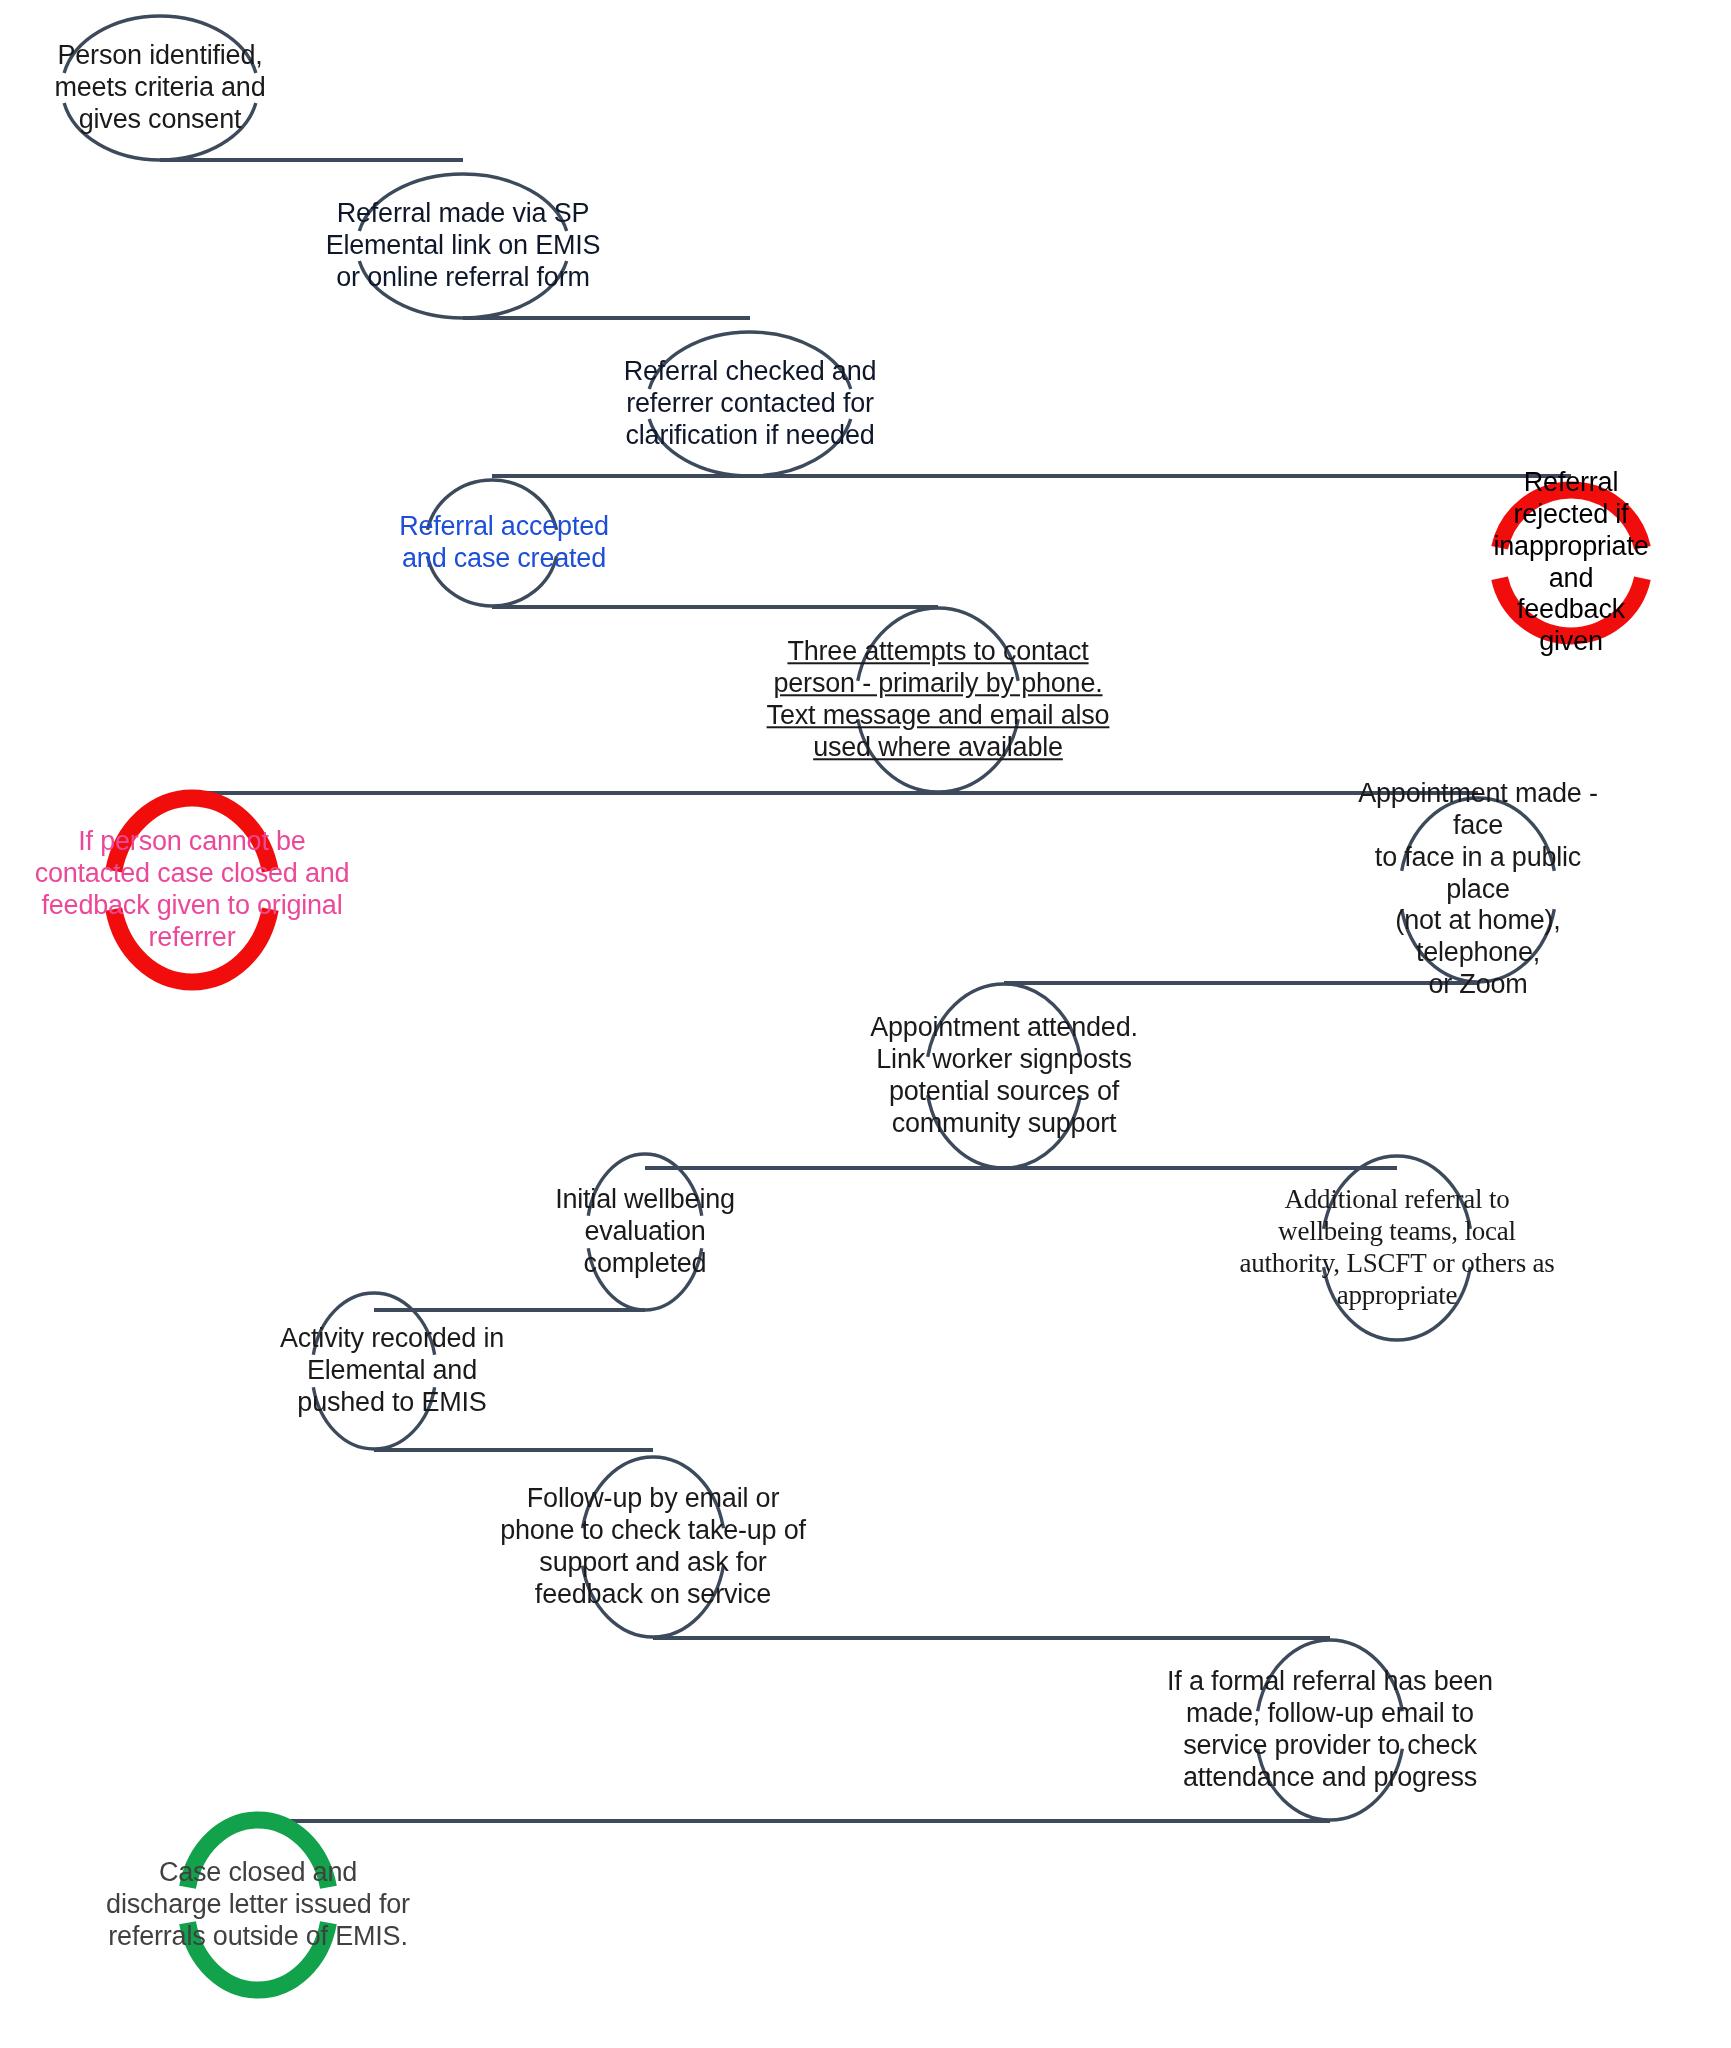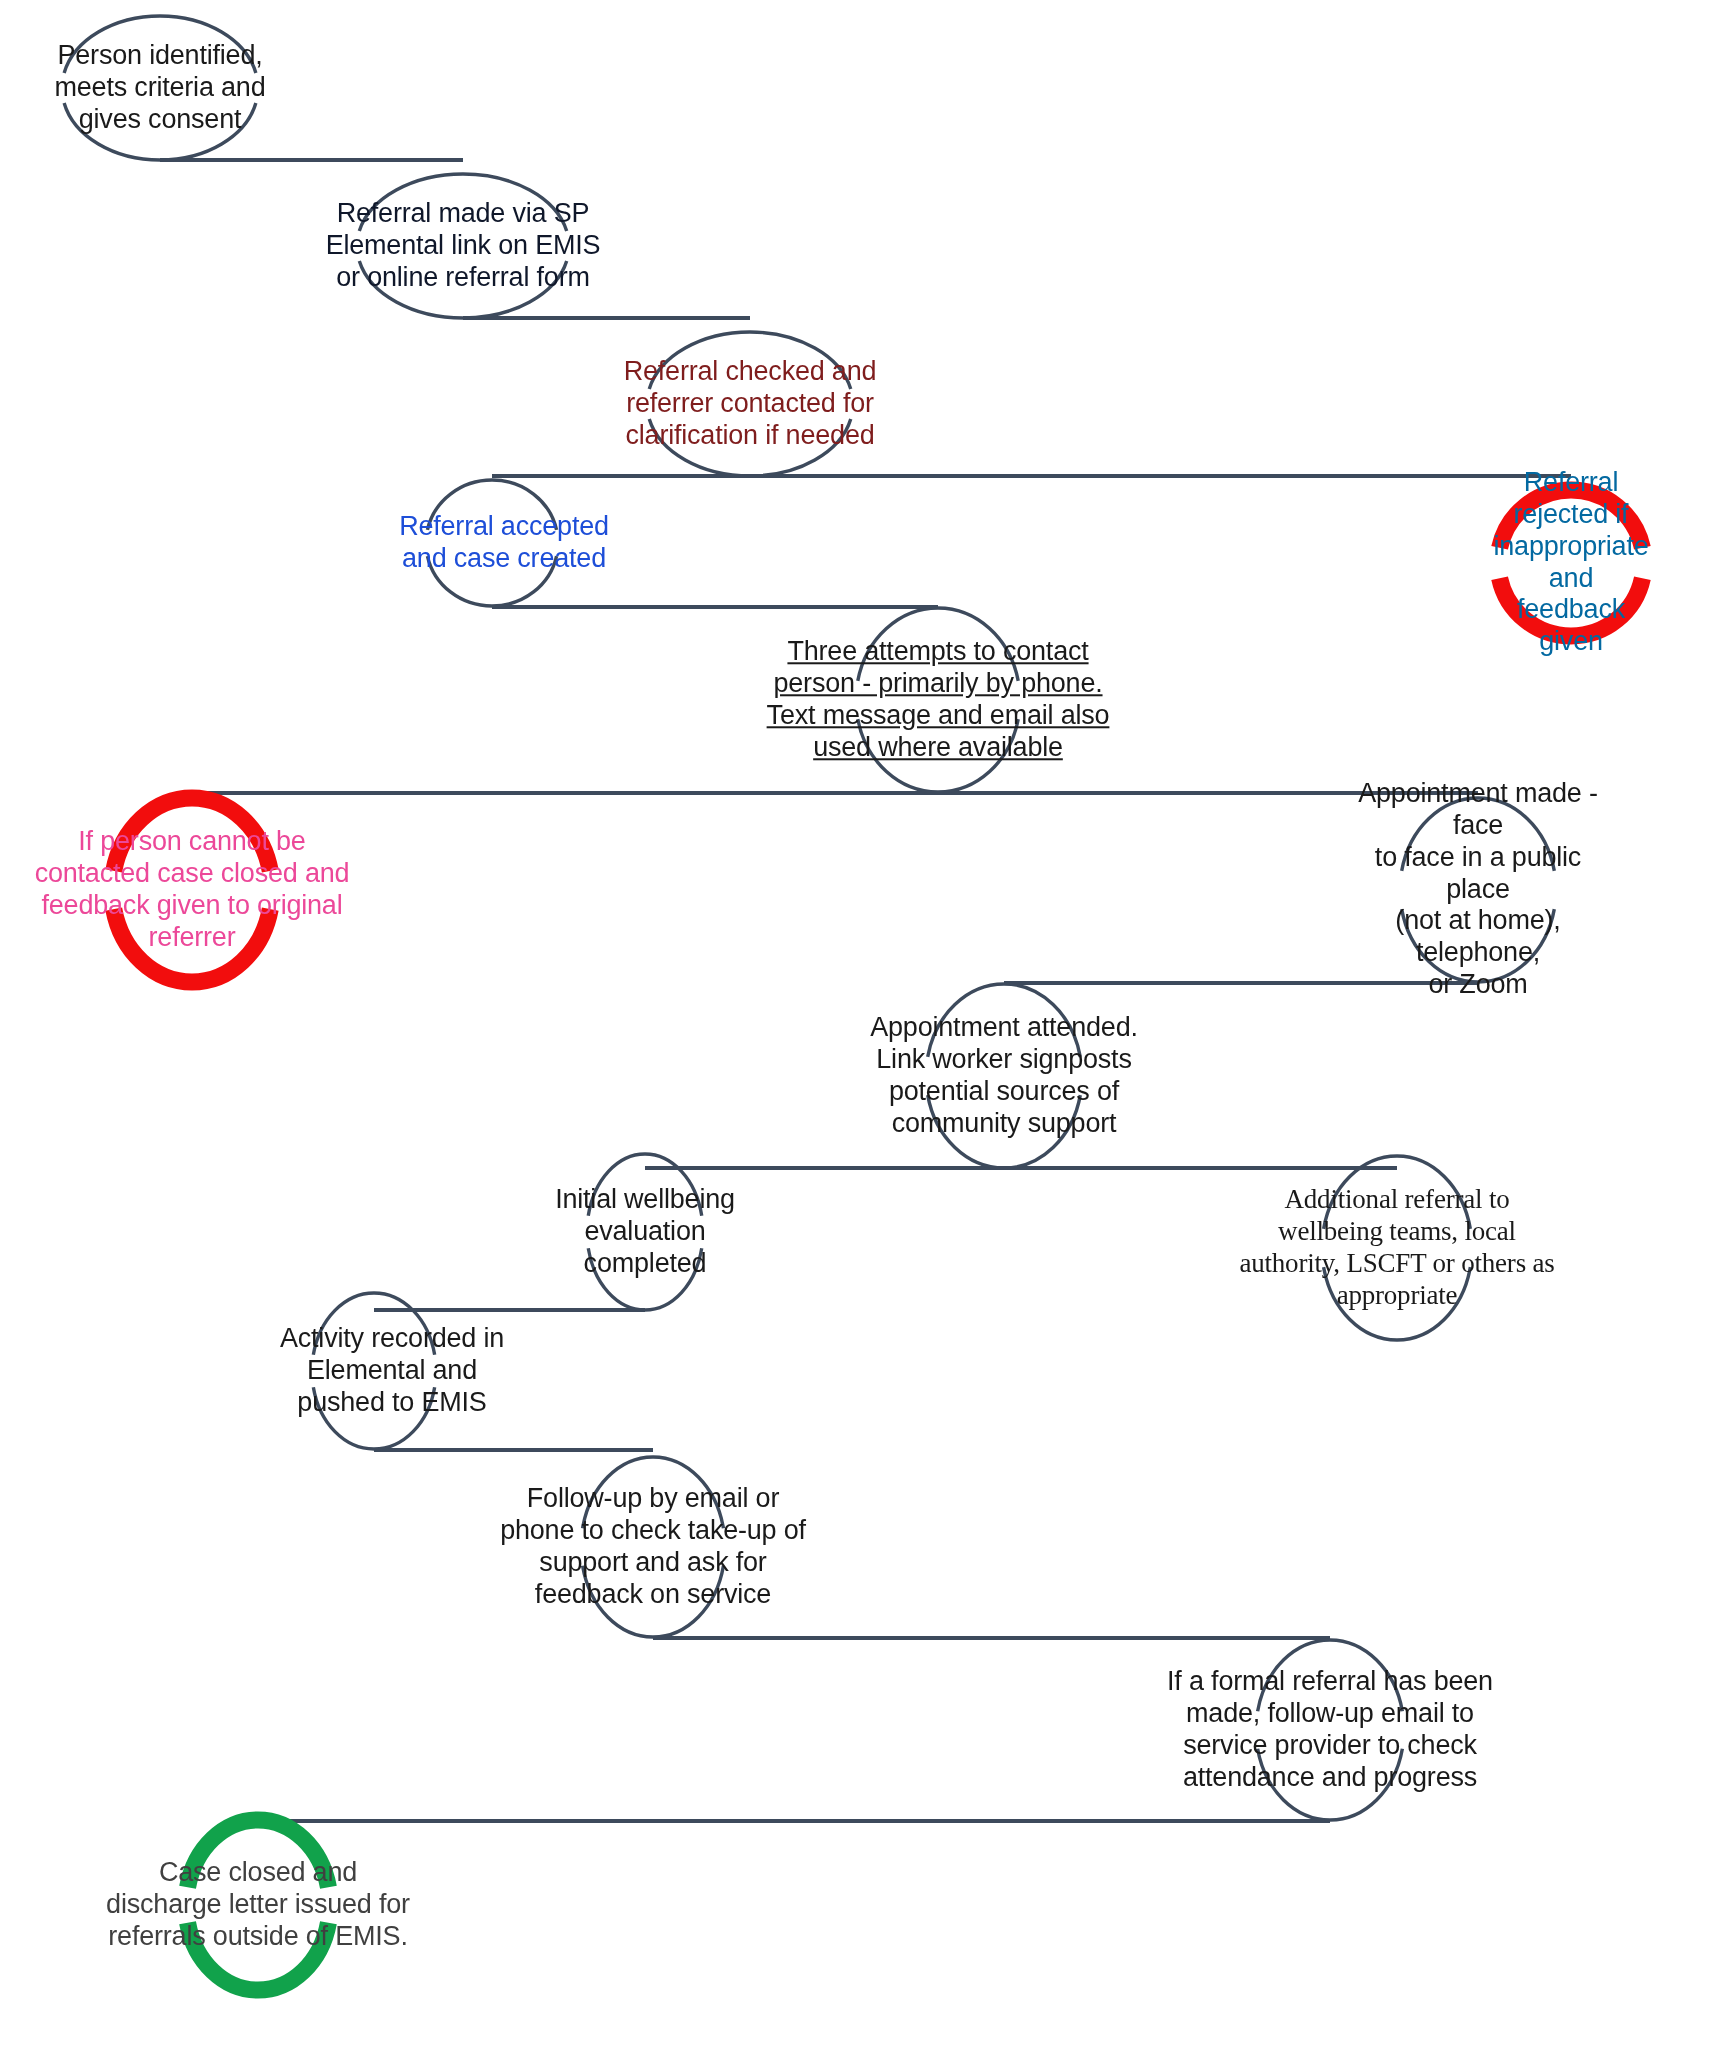--- a/index.html
+++ b/index.html
@@ -123,26 +123,26 @@
         </g>
       </g>
   </svg>
   <div id="label-layer">
       <div class="node-label" style="left: 160px; top: 88px; color: rgb(26, 26, 26);">Person identified,
 meets criteria and
 gives consent</div>
       <div class="node-label" style="left: 463px; top: 246px; color: #0f172a;">Referral made via SP
 Elemental link on EMIS
 or online referral form</div>
-      <div class="node-label" style="left: 750px; top: 404px; color: #7f1d1d;">Referral checked and
+      <div class="node-label" style="left: 750px; top: 404px; color: #0f172a;">Referral checked and
 referrer contacted for
 clarification if needed</div>
       <div class="node-label" style="left: 504px; top: 543px; color: #1d4ed8;">Referral accepted
 and case created</div>
-      <div class="node-label" style="left: 1571px; top: 563px; color: #0369a1;">Referral rejected if
+      <div class="node-label" style="left: 1571px; top: 563px; color: #000000;">Referral rejected if
 inappropriate and
 feedback given</div>
       <div class="node-label" style="left: 938px; top: 700px; color: rgb(26, 26, 26); text-decoration: underline;">Three attempts to contact
 person - primarily by phone.
 Text message and email also
 used where available</div>
       <div class="node-label" style="left: 192px; top: 890px; color: #ec4899;">If person cannot be
 contacted case closed and
 feedback given to original
 referrer</div>

